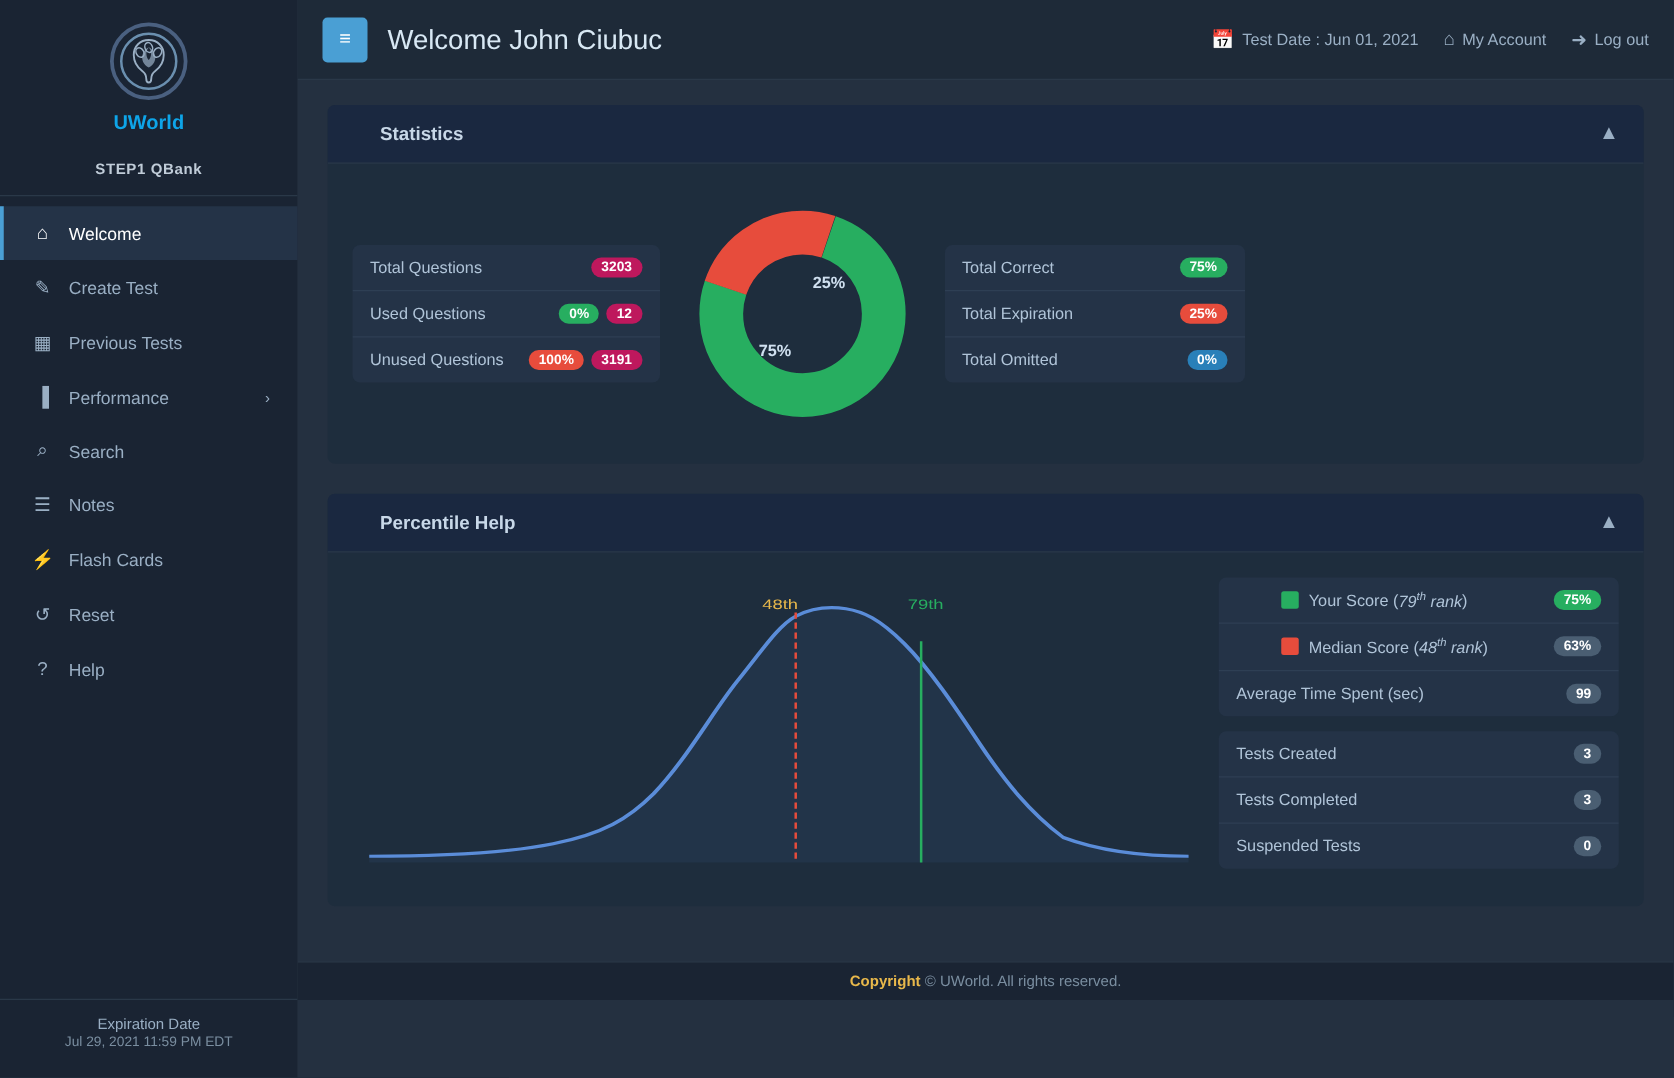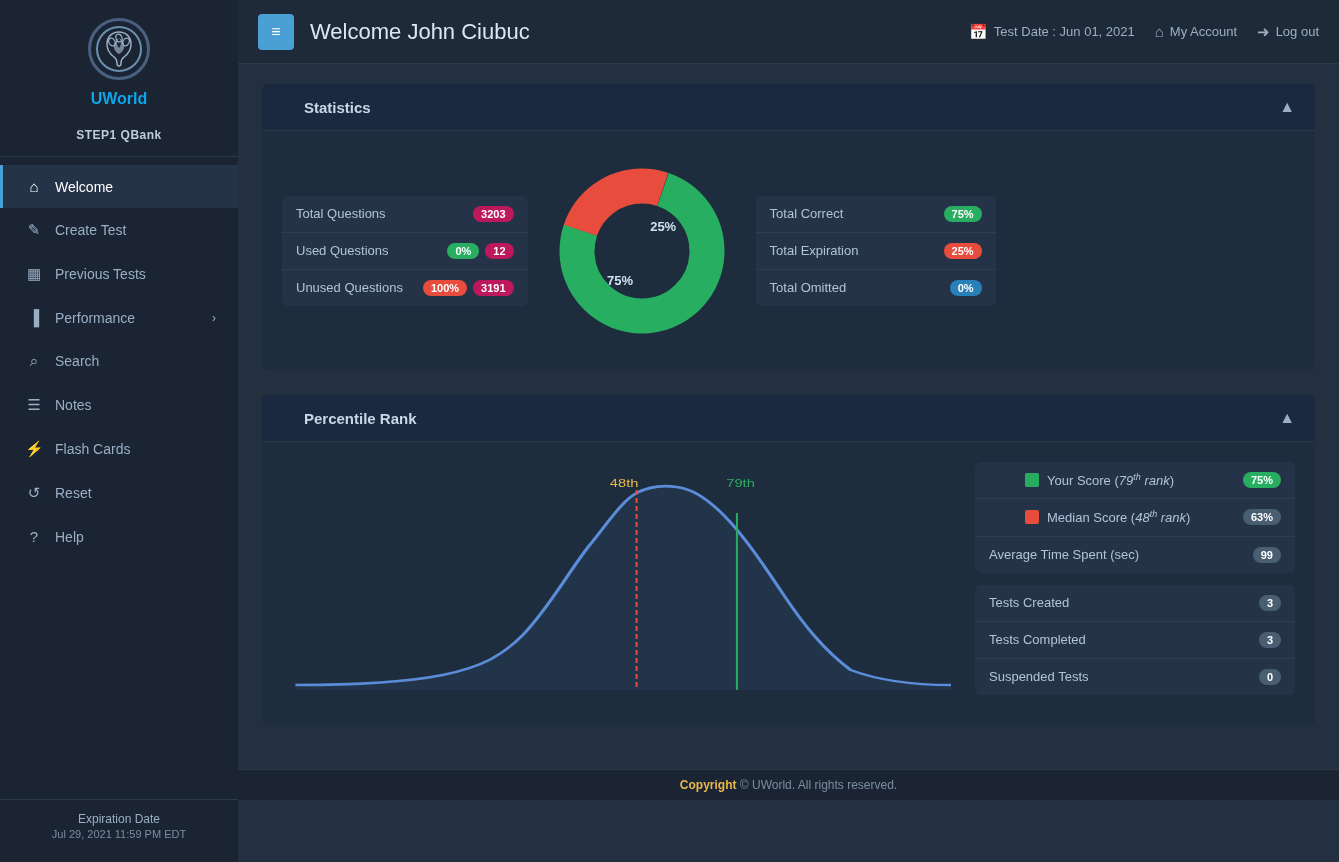--- a/index.html
+++ b/index.html
@@ -356,21 +356,21 @@
           <div class="stats-row-item">
             <span>Total Omitted</span>
             <span class="badge badge-blue">0%</span>
           </div>
         </div>
       </div>
     </div>
 
     <div class="section-card">
       <div class="section-header">
-        <span class="section-title">Percentile Rank</span>
+        <span class="section-title">Percentile Help</span>
         <button class="collapse-btn">▲</button>
       </div>
       <div class="percentile-body">
         <div class="percentile-inner">
 
           <div class="bell-curve-wrap">
             <svg viewBox="0 0 500 220" preserveAspectRatio="none">
 
               <path d="M10,210 C50,210 90,208 120,200 C150,192 165,180 180,160 C200,132 215,95 230,70 C245,45 255,25 265,18 C275,11 285,10 295,12 C305,14 315,20 330,40 C345,60 360,90 375,120 C390,150 405,175 425,195 C445,205 470,210 500,210" fill="none" stroke="#5b8dd9" stroke-width="2.5"></path>
 

